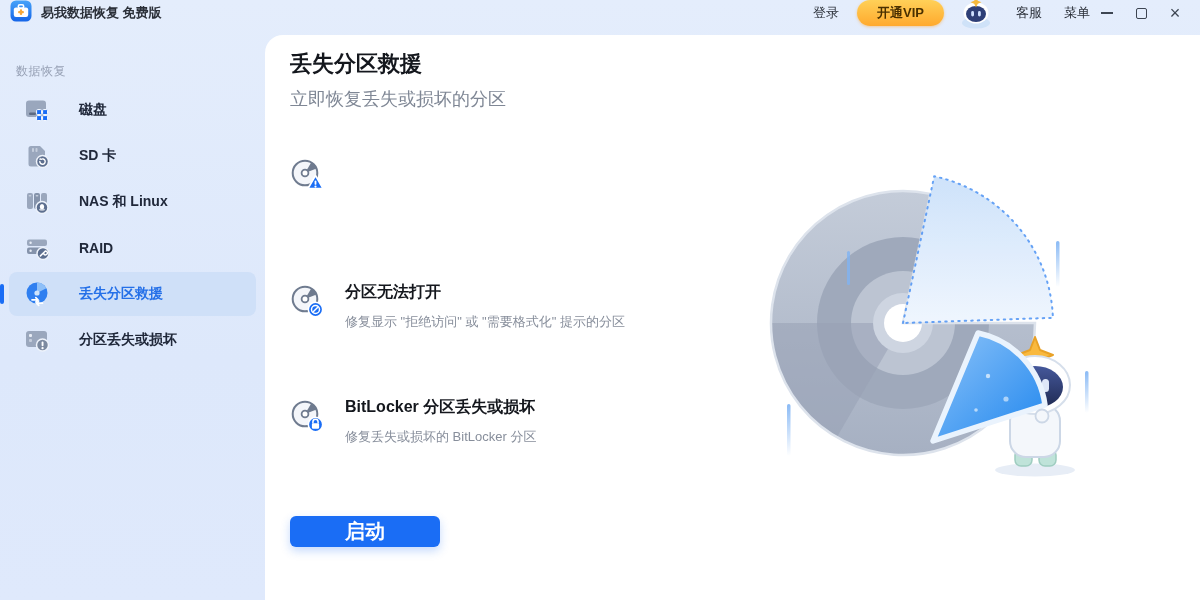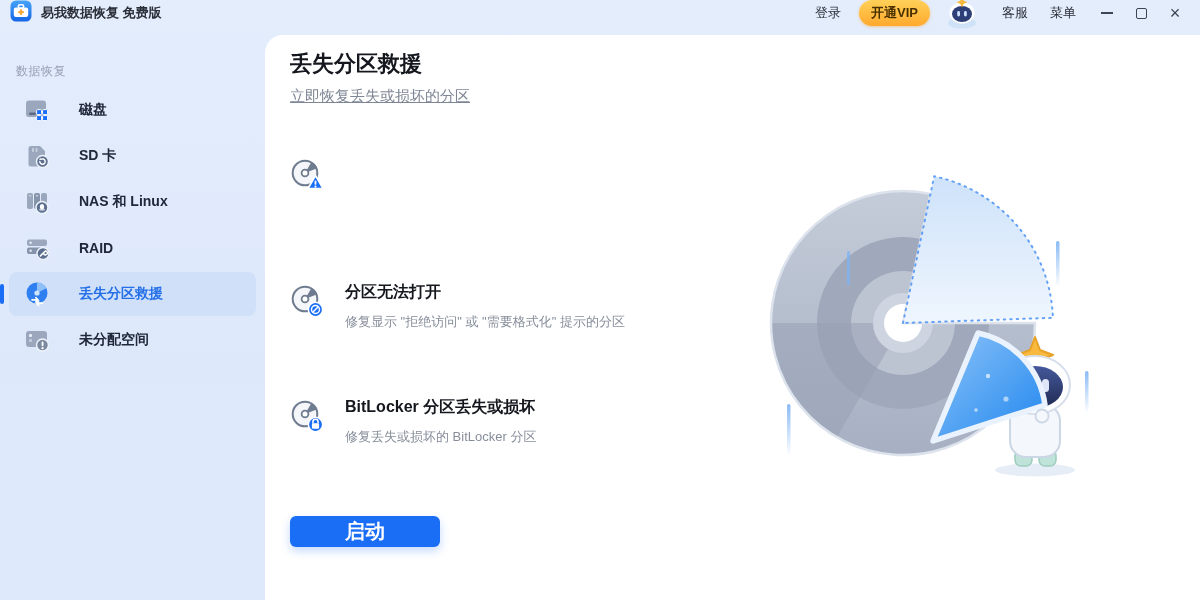--- a/index.html
+++ b/index.html
@@ -12,27 +12,27 @@
   
   .titlebar { position:absolute; top:0; left:0; right:0; height:26px;
               display:flex; align-items:center; justify-content:space-between;
               padding:0 8px 0 10px; }
   .tb-left { display:flex; align-items:center; gap:9px; }
   .app-title { font-size:13px; font-weight:700; color:#2a2f38; }
   .tb-right { display:flex; align-items:center; }
   .tb-link { font-size:13px; font-weight:400; color:#2a2f38; cursor:pointer; }
   .login { margin-right:18px; }
   .vip-btn { display:inline-flex; align-items:center; justify-content:center;
-             height:26px; padding:0 12px; border-radius:13px;
+             height:26px; padding:0 20px; border-radius:13px;
              background:linear-gradient(180deg,#ffd058,#ffa92d);
              font-size:13px; font-weight:800; color:#4a3000; cursor:pointer;
              box-shadow:0 1px 3px rgba(255,160,30,.45); margin-right:12px; }
   .mascot { width:40px; height:34px; margin-right:20px; cursor:pointer; }
   .support { margin-right:22px; }
-  .menu { margin-right:14px; }
+  .menu { }
   .win-btn { width:34px; height:28px; display:inline-flex; align-items:center;
              justify-content:center; cursor:pointer; color:#3d4552; }
   .min-glyph { width:12px; height:2px; background:#3d4552; display:block; }
   .max-glyph { width:11px; height:11px; border:1.6px solid #3d4552; border-radius:2px; display:block; }
   .close-glyph { font-size:18px; line-height:1; color:#3d4552; }
 
   
   .sidebar { position:absolute; top:35px; left:0; width:265px; bottom:0; }
   .side-header { margin:28px 0 8px 16px; font-size:12px; color:#98a2b6; letter-spacing:.5px; }
   .side-header.second { margin-top:18px; }
@@ -42,21 +42,21 @@
   .slabel { font-size:14px; font-weight:700; color:#20283a; }
   .side-item.selected { background:#cfe0f8; }
   .side-item.selected .slabel { color:#2570e8; }
   .side-item.selected::before { content:""; position:absolute; left:-9px; top:12px;
                width:4px; height:20px; border-radius:2px; background:#1a6df5; }
 
   
   .main { position:absolute; top:35px; left:265px; right:0; bottom:0;
           background:#ffffff; border-top-left-radius:18px; }
   .page-title { position:absolute; left:25px; top:14px; font-size:22px; font-weight:800; color:#14171d; }
-  .page-subtitle { position:absolute; left:25px; top:52px; font-size:15px; color:#7f8795;text-decoration:underline; }
+  .page-subtitle { position:absolute; left:25px; top:52px; font-size:18px; color:#7f8795; }
 
   .feature { position:absolute; left:25px; display:flex; gap:21px; }
   .feature.f0 { top:121px; } .feature.f1 { top:247px; } .feature.f2 { top:362px; }
   .feature .ficon { width:34px; height:34px; margin-top:2px; flex:0 0 34px; }
   .ftitle { font-size:16px; font-weight:700; color:#14171d; margin-bottom:10px; }
   .fdesc { font-size:13px; color:#878e9b; }
 
   .start-btn { position:absolute; left:25px; top:481px; width:150px; height:31px;
                border:none; border-radius:6px; background:#1a6df5; color:#ffffff;
                font-size:20px; font-weight:700; cursor:pointer; font-family:inherit;
@@ -194,21 +194,21 @@
       <span class="sicon">
         <svg width="28" height="28" viewBox="0 0 28 28">
           <rect x="3" y="5" width="21" height="16" rx="3" fill="#9aa7bd"></rect>
           <rect x="6" y="8" width="3" height="3" rx="1" fill="#e7ecf5"></rect>
           <rect x="6" y="13" width="3" height="3" rx="1" fill="#c4cddc"></rect>
           <circle cx="19.5" cy="19" r="6" fill="#7c8aa0" stroke="#eef3fb" stroke-width="1.5"></circle>
           <rect x="18.6" y="15.6" width="1.9" height="4.6" rx="0.95" fill="#ffffff"></rect>
           <circle cx="19.55" cy="22.2" r="1.15" fill="#ffffff"></circle>
         </svg>
       </span>
-      <span class="slabel">未分配空间</span>
+      <span class="slabel">分区丢失或损坏</span>
     </div>
   </div>
 
   <div class="main">
     <div class="page-title">丢失分区救援</div>
     <div class="page-subtitle">立即恢复丢失或损坏的分区</div>
 
     <div class="feature f0">
       <span class="ficon">
         <svg width="34" height="34" viewBox="0 0 34 34">

